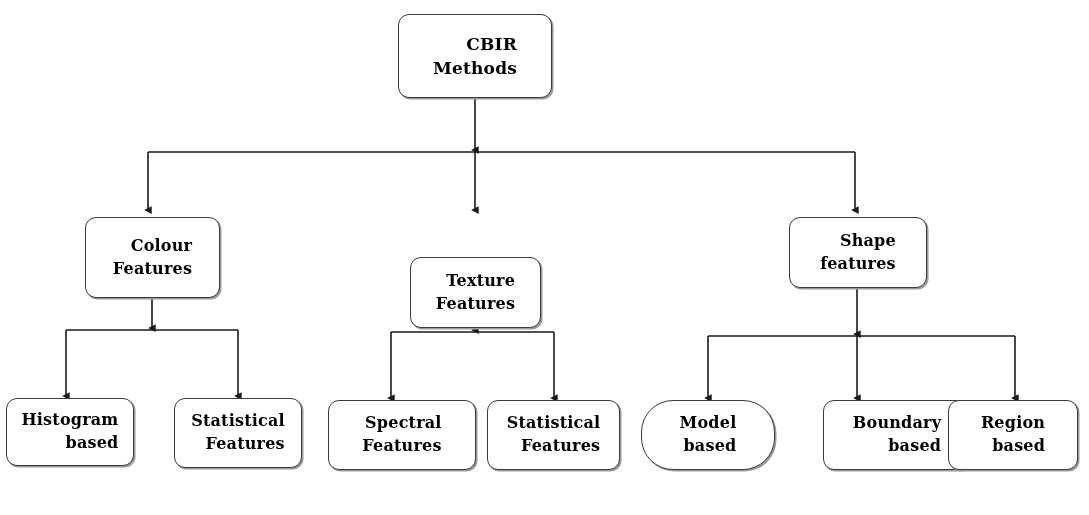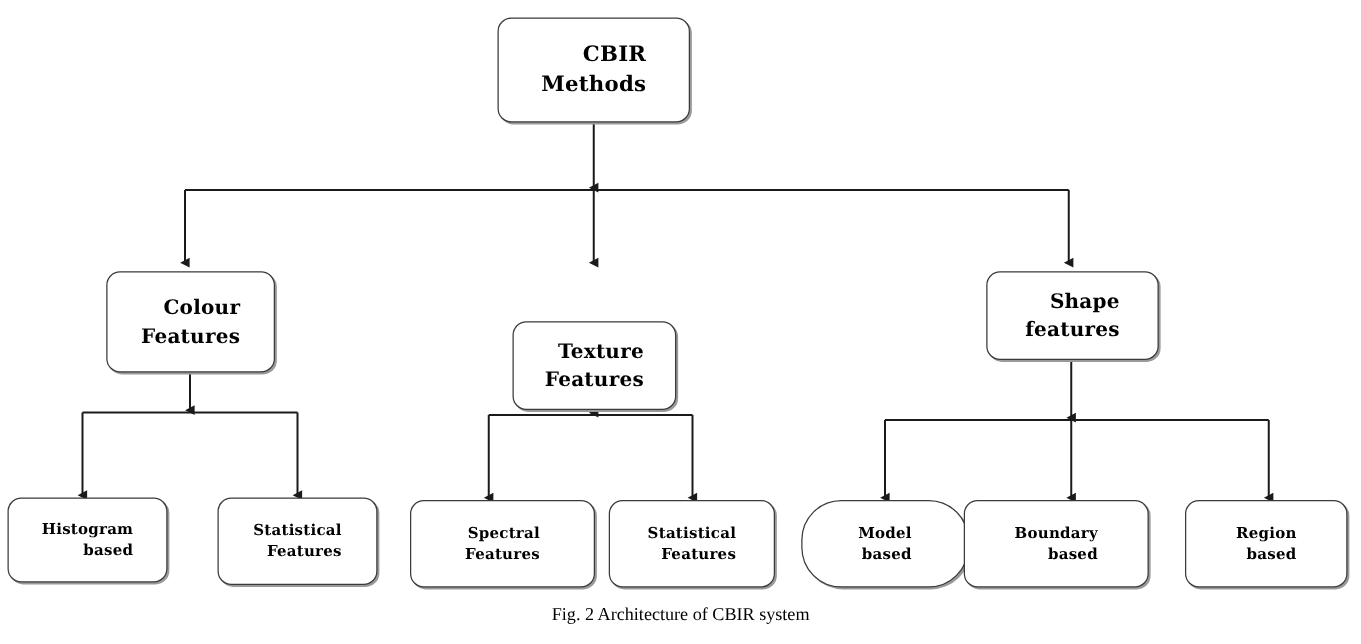--- a/index.html
+++ b/index.html
@@ -45,21 +45,21 @@
   }
   .node .label {
     display: block;
     line-height: 1.42;
     letter-spacing: 0.2px;
     white-space: pre-line;
     font-family: "DejaVu Serif", "Liberation Serif", serif;
   }
   .node.root .label   { font-size: 17px; }
   .node.level2 .label { font-size: 16px; }
-  .node.leaf .label   { font-size: 12px; }
+  .node.leaf .label   { font-size: 16px; }
 
   
   #caption {
     position: absolute;
     left: 0;
     top: 484px;
     width: 1089px;
     text-align: center;
     font-family: "Liberation Serif", "DejaVu Serif", serif;
     font-size: 14.5px;
@@ -144,25 +144,24 @@
   <div class="node leaf" style="left:487px; top:400px; width:133px; height:70px;">
     <span class="label">Statistical
 Features</span>
   </div>
 
   <div class="node leaf" style="left:641px; top:400px; width:134px; height:70px;border-radius:32px;">
     <span class="label">Model
 based</span>
   </div>
 
-  <div class="node leaf" style="left:771px; top:400px; width:148px; height:70px;">
+  <div class="node leaf" style="left:823px; top:400px; width:148px; height:70px;">
     <span class="label">Boundary
 based</span>
   </div>
 
   <div class="node leaf" style="left:948px; top:400px; width:130px; height:70px;">
     <span class="label">Region
 based</span>
   </div>
 
-  <div id="caption">Fig. 2 Architecture of CBIR system</div>
 
 </div>
 
 </body></html>

